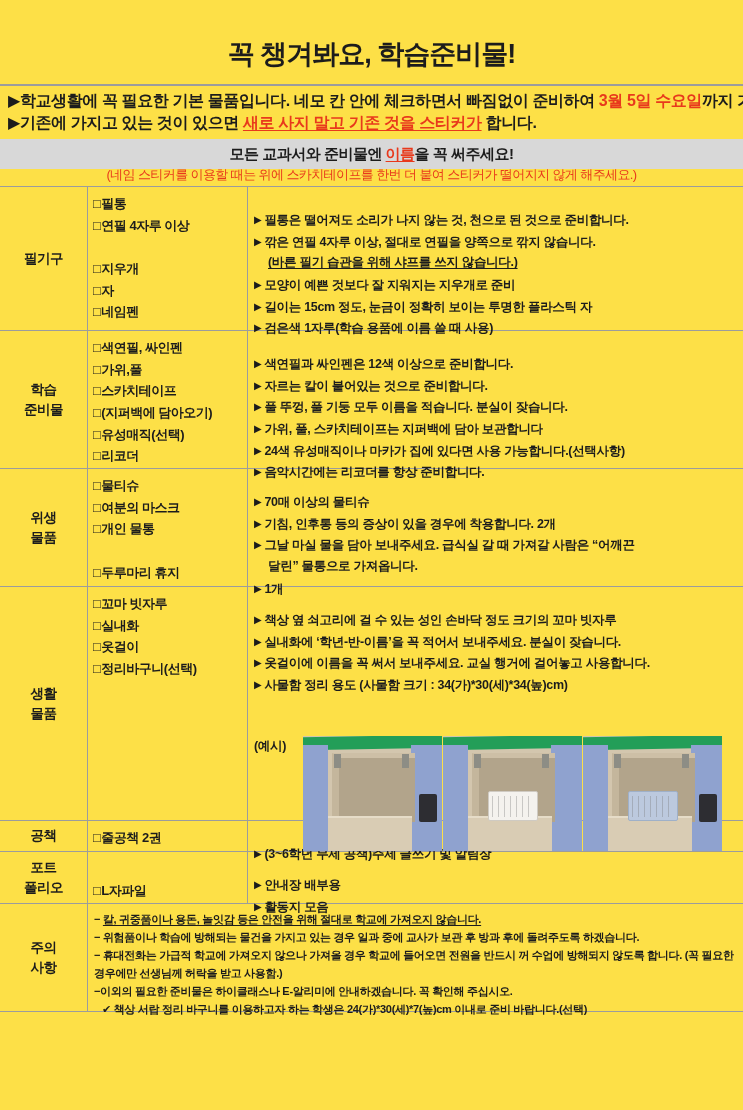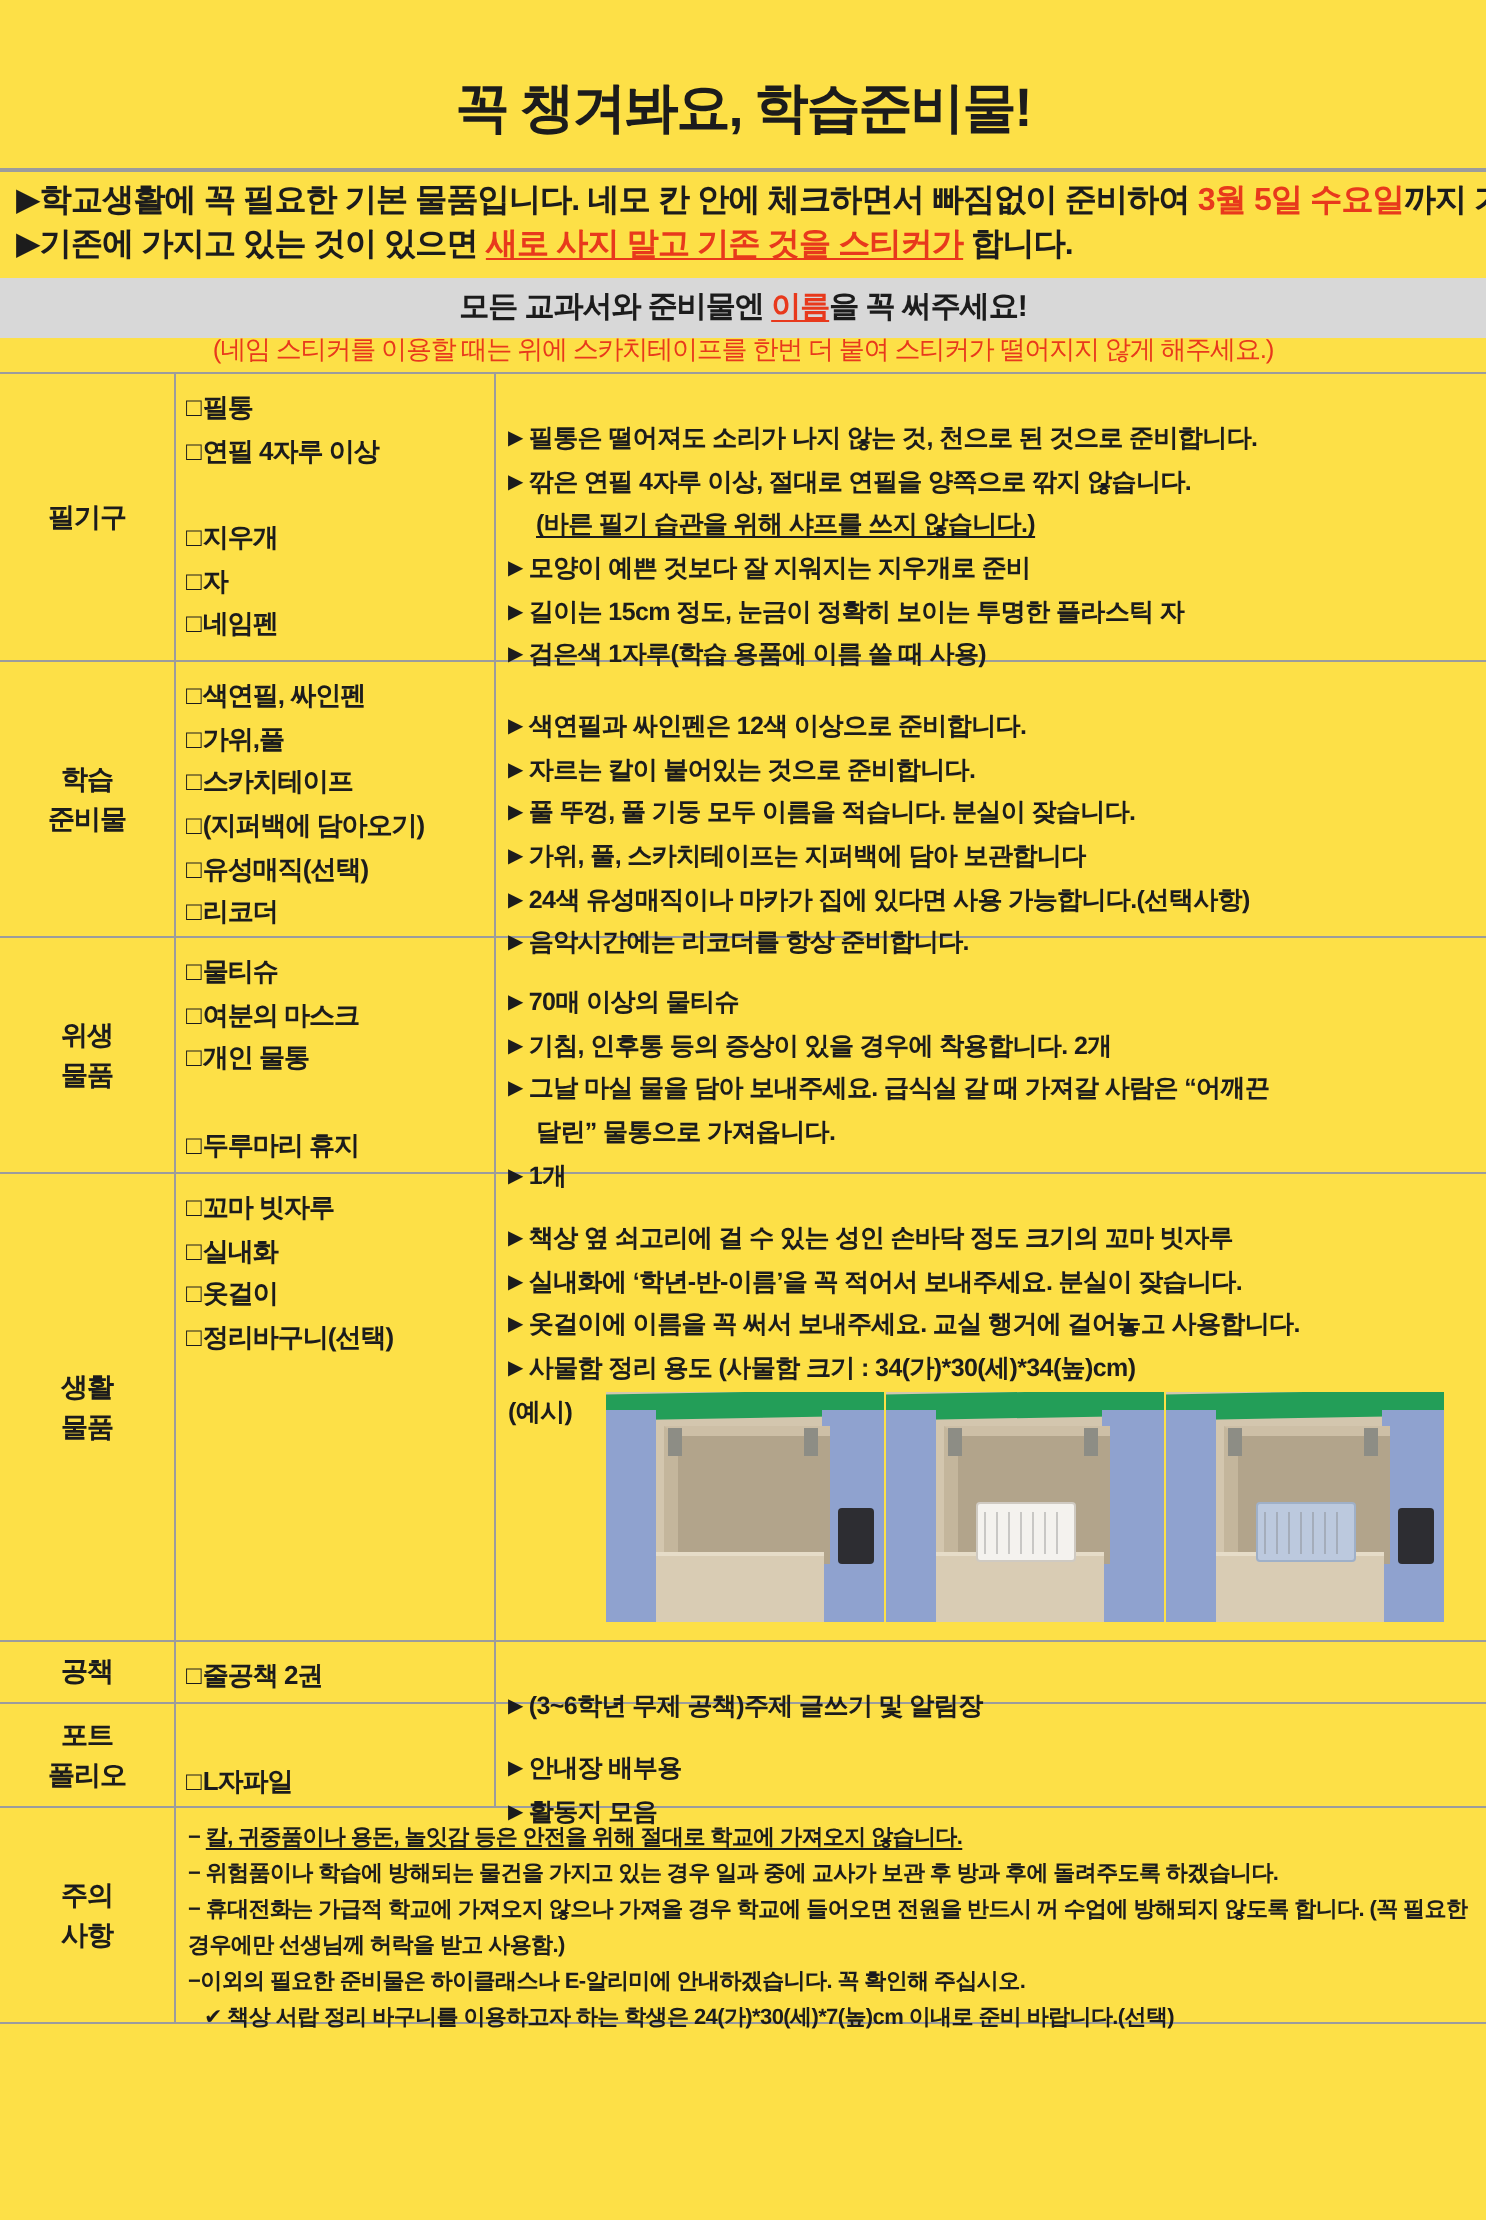--- a/index.html
+++ b/index.html
@@ -43,21 +43,21 @@
   .line.sp{height:21.7px;}
   .blt{font-size:10px;vertical-align:1px;margin-right:3px;}
   .box{margin-right:1px;}
   .indent{padding-left:14px;}
   .merged{
     flex:1;box-sizing:border-box;padding:6px 4px 0 6px;
     font-size:11px;font-weight:600;letter-spacing:-0.3px;line-height:18px;
   }
   .cline{min-height:18px;}
   .cline.chk{padding-left:8px;}
-  .photo-line{display:flex;align-items:flex-start;height:auto !important;}
+  .photo-line{display:flex;align-items:flex-start;height:auto !important;margin-top:40px;}
   .photo-cap{line-height:21.7px;width:49px;flex:none;}
   .photo-strip{display:flex;gap:1px;}
   .photo{position:relative;width:139px;height:115px;background:var(--locker-wood);overflow:hidden;flex:none;}
   .p-green{position:absolute;top:0;left:-4px;right:-4px;height:13px;background:var(--locker-green);transform:rotate(-1deg);}
   .p-door-l{position:absolute;left:0;top:9px;width:25px;bottom:0;background:var(--locker-door);}
   .p-door-r{position:absolute;right:0;top:9px;width:31px;bottom:0;background:var(--locker-door);}
   .p-open{position:absolute;left:29px;top:17px;width:76px;height:64px;background:var(--locker-shadow);border-left:7px solid #c4b69c;border-top:5px solid #cdbfa6;}
   .p-floor{position:absolute;left:25px;bottom:0;width:84px;height:33px;background:#d9ccb4;border-top:2px solid #e6dcc8;}
   .p-hinge{position:absolute;width:7px;height:14px;background:#8d8d85;top:18px;}
   .p-hinge.hl{left:31px;}

